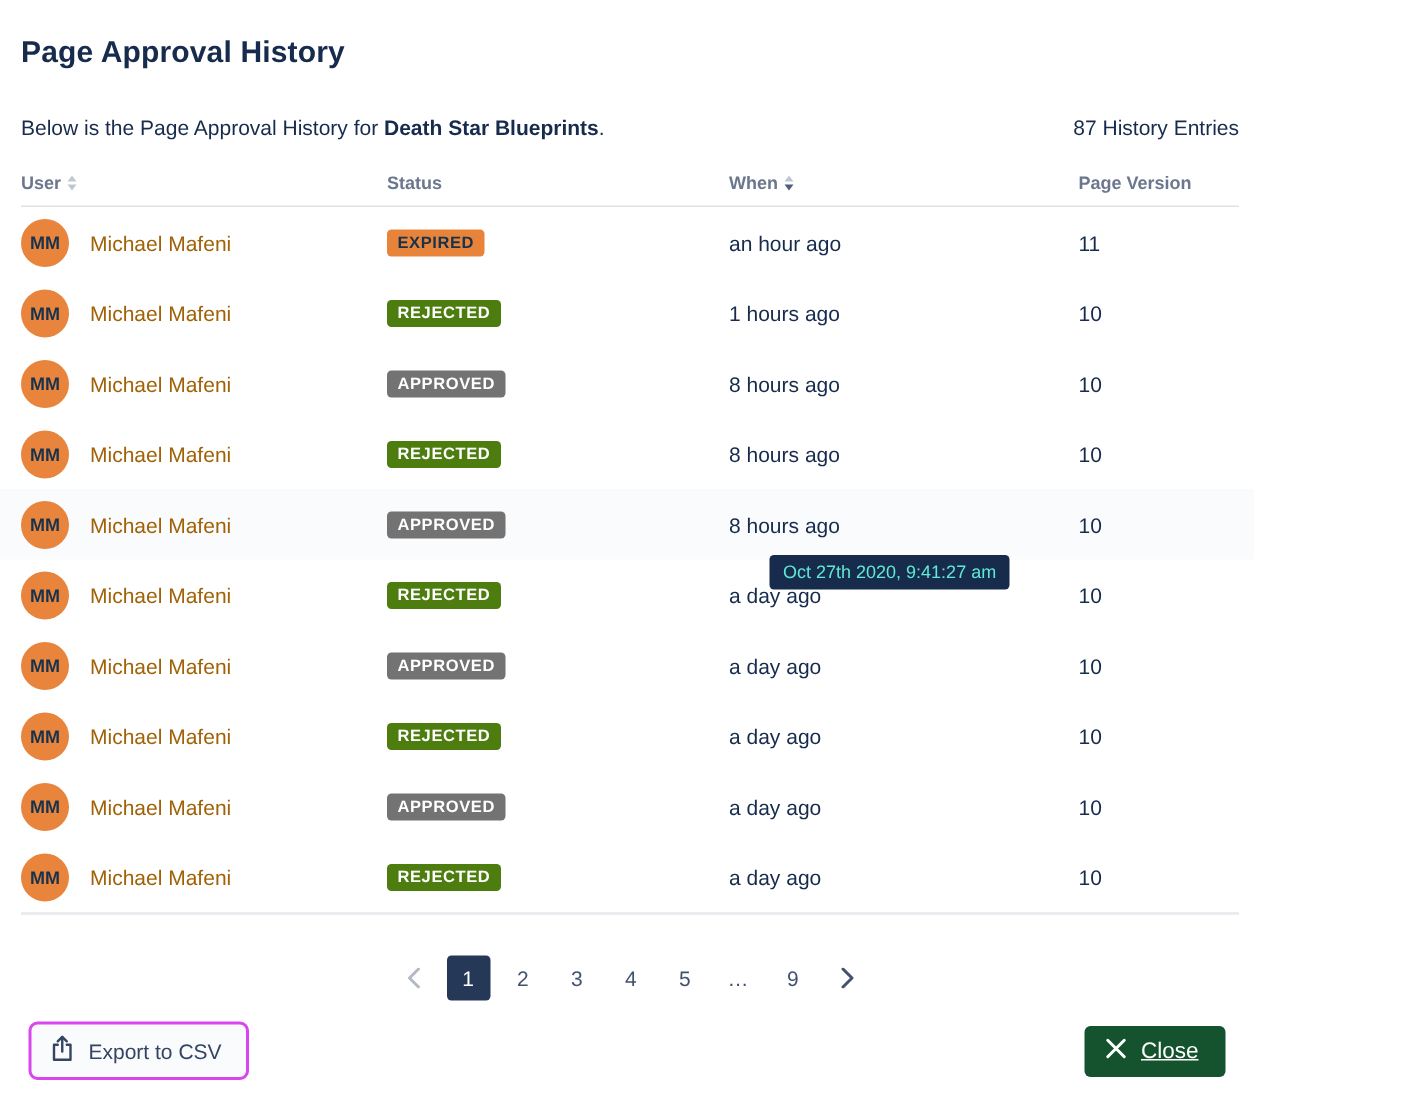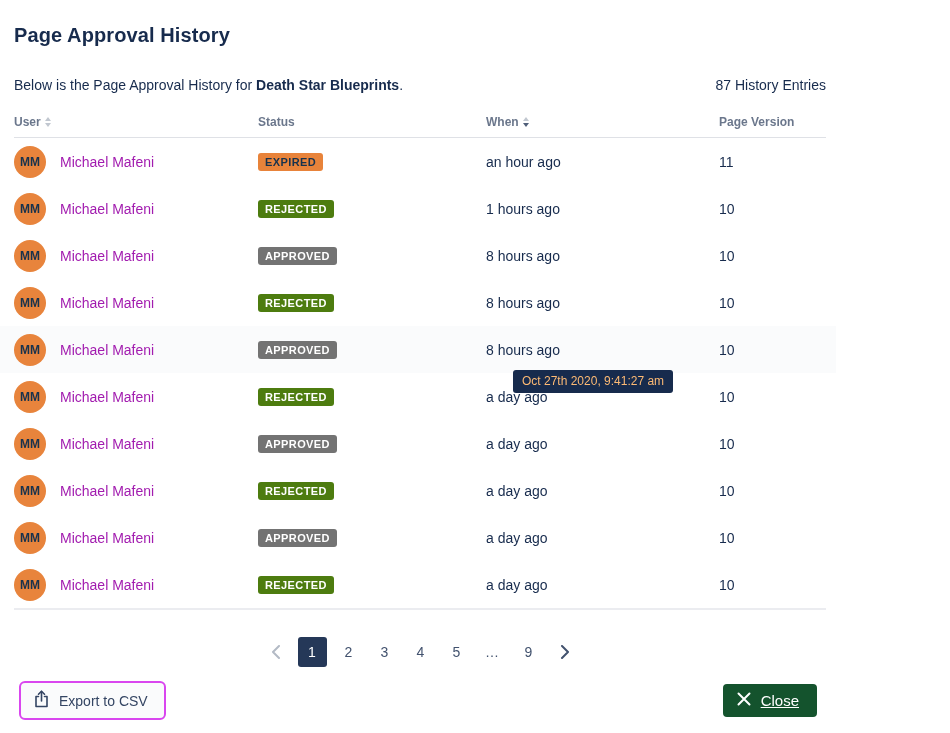--- a/index.html
+++ b/index.html
@@ -20,29 +20,29 @@
   .caret-up { width:0; height:0; border-left:3.5px solid transparent; border-right:3.5px solid transparent; border-bottom:4px solid #C1C7D0; }
   .caret-down { width:0; height:0; border-left:3.5px solid transparent; border-right:3.5px solid transparent; border-top:4px solid #C1C7D0; }
   .caret-active { border-top-color:#505F79; }
 
   
   .tbody { border-bottom:2px solid #EBECF0; }
   .trow { display:grid; grid-template-columns:244px 228px 233px 1fr; align-items:center; height:47px; margin:0 -10px 0 -14px; padding:0 10px 0 14px; }
   .trow.hover { background:#FAFBFC; }
   .user-cell { display:flex; align-items:center; gap:14px; }
   .avatar { width:32px; height:32px; border-radius:50%; background:#E8843C; color:#17324D; font-size:12px; font-weight:700; display:flex; align-items:center; justify-content:center; flex:0 0 32px; cursor:pointer; }
-  .user-link { font-size:14px; color:#a21caf; text-decoration:none; cursor:pointer; }
+  .user-link { font-size:14px; color:#a16207; text-decoration:none; cursor:pointer; }
   .badge { display:inline-block; font-size:11px; font-weight:700; letter-spacing:0.4px; padding:4px 7px 3px; border-radius:3px; line-height:1; }
   .badge-expired  { background:#E8833A; color:#17324D; }
   .badge-rejected { background:#4d7c0f; color:#FFFFFF; }
   .badge-approved { background:#737373; color:#FFFFFF; }
   .when-cell, .version-cell { font-size:14px; color:#172B4D; }
 
   
-  .tooltip { position:absolute; left:513px; top:370px; background:#172B4D; color:#fdba74; font-size:12px; padding:4px 9px 5px; border-radius:3px; white-space:nowrap; z-index:5; }
+  .tooltip { position:absolute; left:513px; top:370px; background:#172B4D; color:#5eead4; font-size:12px; padding:4px 9px 5px; border-radius:3px; white-space:nowrap; z-index:5; }
 
   
   .pagination { margin-top:27px; display:flex; justify-content:center; align-items:center; gap:8px; }
   .page-btn { min-width:28px; height:30px; display:flex; align-items:center; justify-content:center; font-size:14px; color:#42526E; border-radius:3px; cursor:pointer; padding:0 4px; }
   .page-btn.active { background:#253858; color:#FFFFFF; cursor:default; min-width:29px; }
   .page-btn.ellipsis { cursor:default; letter-spacing:1px; }
   .nav-chevron { width:28px; height:30px; display:flex; align-items:center; justify-content:center; cursor:pointer; }
   .nav-chevron svg { display:block; }
 
   

